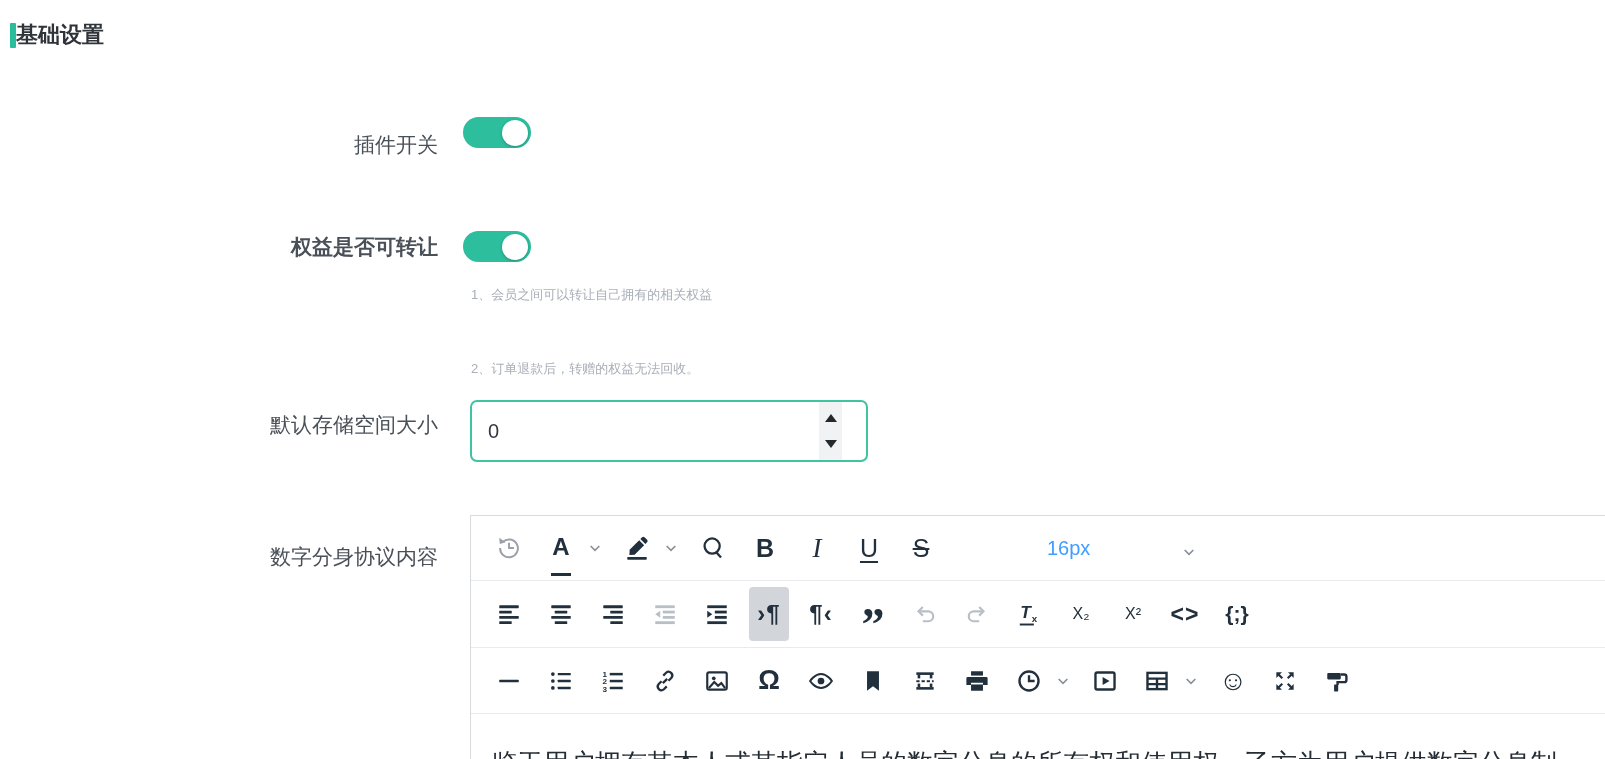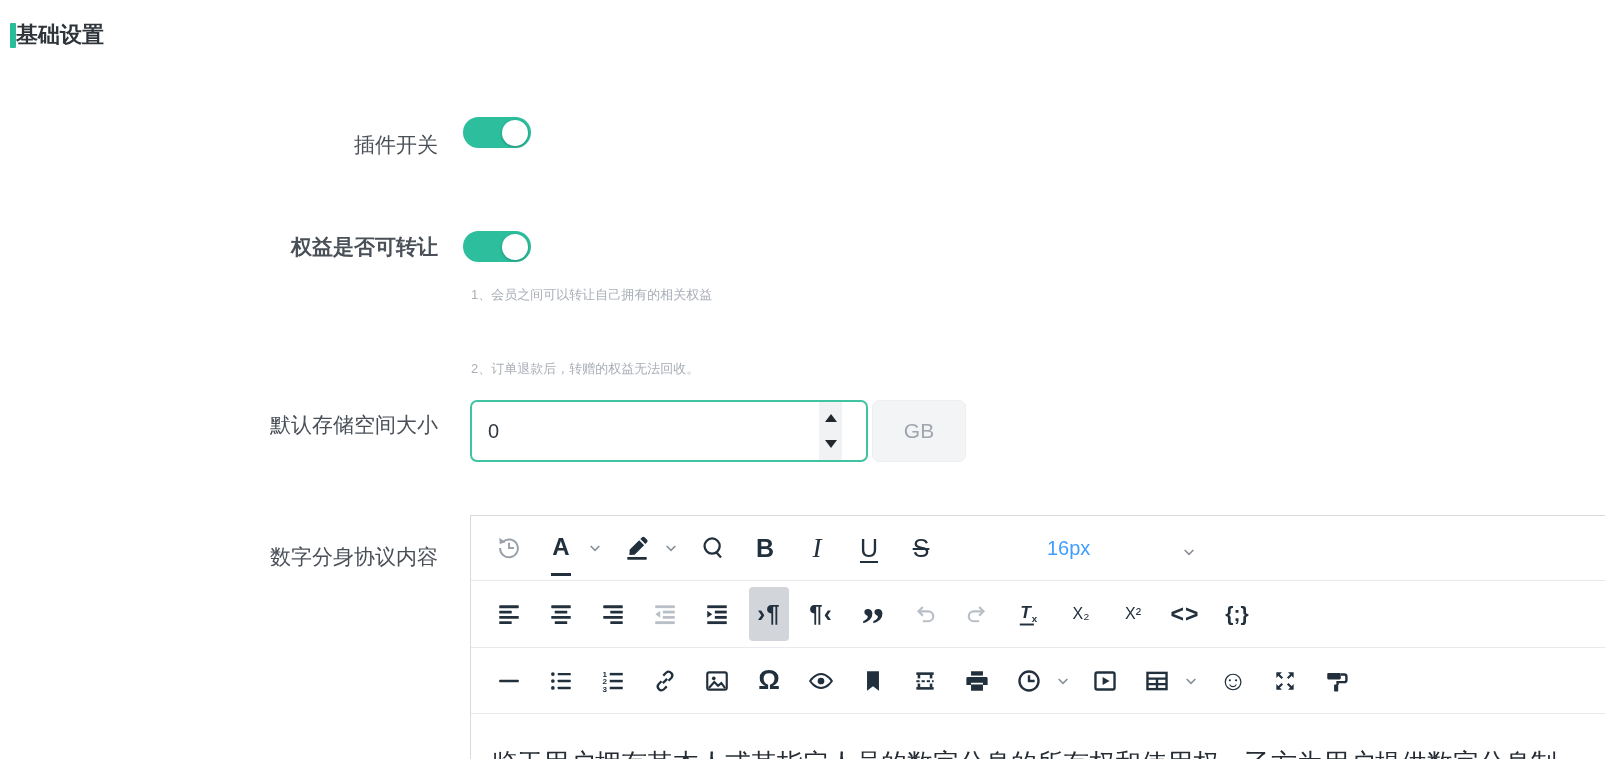--- a/index.html
+++ b/index.html
@@ -87,21 +87,20 @@
   <div class="tip tip2">2、订单退款后，转赠的权益无法回收。</div>
 
   <div class="form-label lbl-storage">默认存储空间大小</div>
   <div class="num-input">
     <span class="num-value">0</span>
     <span class="spinner">
       <span class="arrow-up"></span>
       <span class="arrow-down"></span>
     </span>
   </div>
-  <div class="unit-box">GB</div>
 
   <div class="form-label lbl-agreement">数字分身协议内容</div>
   <div class="editor">
     <div class="tb-row tb-row1">
         <span class="tb-btn tbi-history muted">
           <svg viewBox="0 0 24 24">
             <g fill="none" stroke="currentColor" stroke-width="1.8">
               <path d="M6.5 6.2A8.2 8.2 0 1 1 3.8 12"></path>
               <path d="M12 7.2V12h4.6"></path>
             </g>

